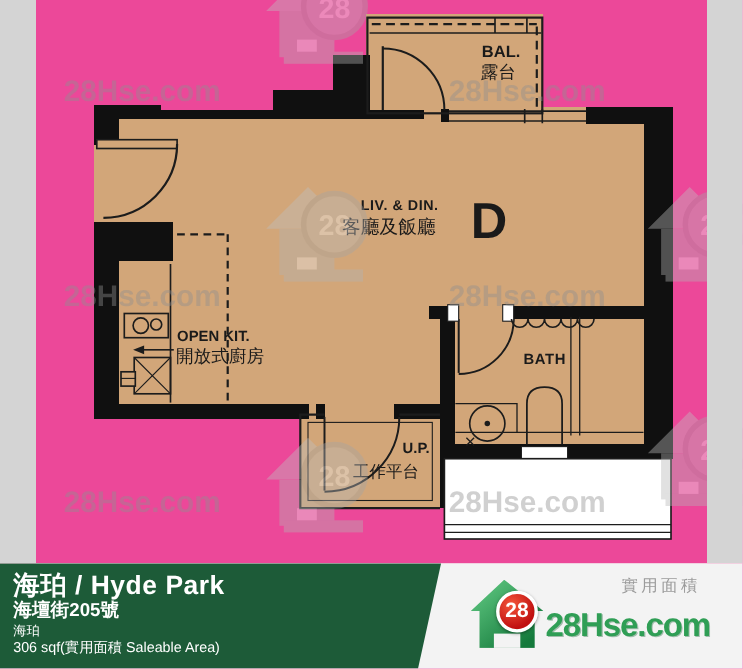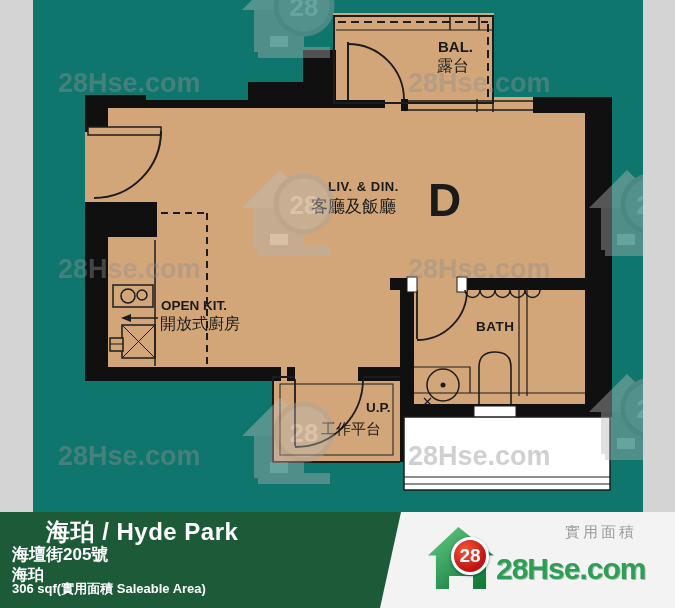--- a/index.html
+++ b/index.html
@@ -1,29 +1,29 @@
 <!DOCTYPE html>
 <html><head>
 <meta charset="utf-8">
 <style>
   html,body{margin:0;padding:0;background:#fff;}
-  .stage{position:relative;width:675px;height:608px;overflow:hidden;background:#0f766e;
+  .stage{position:relative;width:675px;height:608px;overflow:hidden;background:#ec4899;
          font-family:"Liberation Sans",sans-serif;}
   .plan-svg{position:absolute;left:0;top:0;}
   svg text{font-family:"Liberation Sans","DejaVu Sans",sans-serif;}
 
   
   .footer{position:absolute;left:0;top:512px;width:675px;height:96px;background:#f3f3f3;}
   .footer-green{position:absolute;left:0;top:0;width:404px;height:96px;background:#1d5b38;
                 clip-path:polygon(0 0,401px 0,380px 100%,0 100%);
                 color:#fff;padding:0;box-sizing:border-box;}
-  .f-title{position:absolute;left:12px;top:4px;font-size:24px;font-weight:bold;letter-spacing:.5px;margin-left:34px;}
+  .f-title{position:absolute;left:12px;top:4px;font-size:24px;font-weight:bold;letter-spacing:.5px;}
   .f-addr{position:absolute;left:12px;top:31px;font-size:17px;font-weight:bold;text-align:right;}
-  .f-estate{position:absolute;left:12px;top:53px;font-size:16px;font-weight:bold;}
-  .f-area{position:absolute;left:12px;top:68px;font-size:13px;font-weight:bold;}
+  .f-estate{position:absolute;left:12px;top:53px;font-size:12px;}
+  .f-area{position:absolute;left:12px;top:68px;font-size:13px;}
 
   .logo-house{position:absolute;left:428px;top:15px;width:66px;height:62px;
               background:linear-gradient(140deg,#5cc47e 10%,#157a3c 85%);
               clip-path:polygon(46% 0,100% 46%,88% 46%,88% 100%,12% 100%,12% 46%,0 46%);}
   .logo-house .door{position:absolute;left:21px;bottom:0;width:24px;height:13px;background:#f3f3f3;}
   .logo-badge{position:absolute;left:451px;top:25px;width:38px;height:38px;border-radius:50%;
               background:radial-gradient(circle at 35% 30%,#f4553a,#c01111 70%);
               border:3px solid #fff;box-sizing:border-box;
               box-shadow:0 1px 3px rgba(0,0,0,.45);
               display:flex;align-items:center;justify-content:center;

